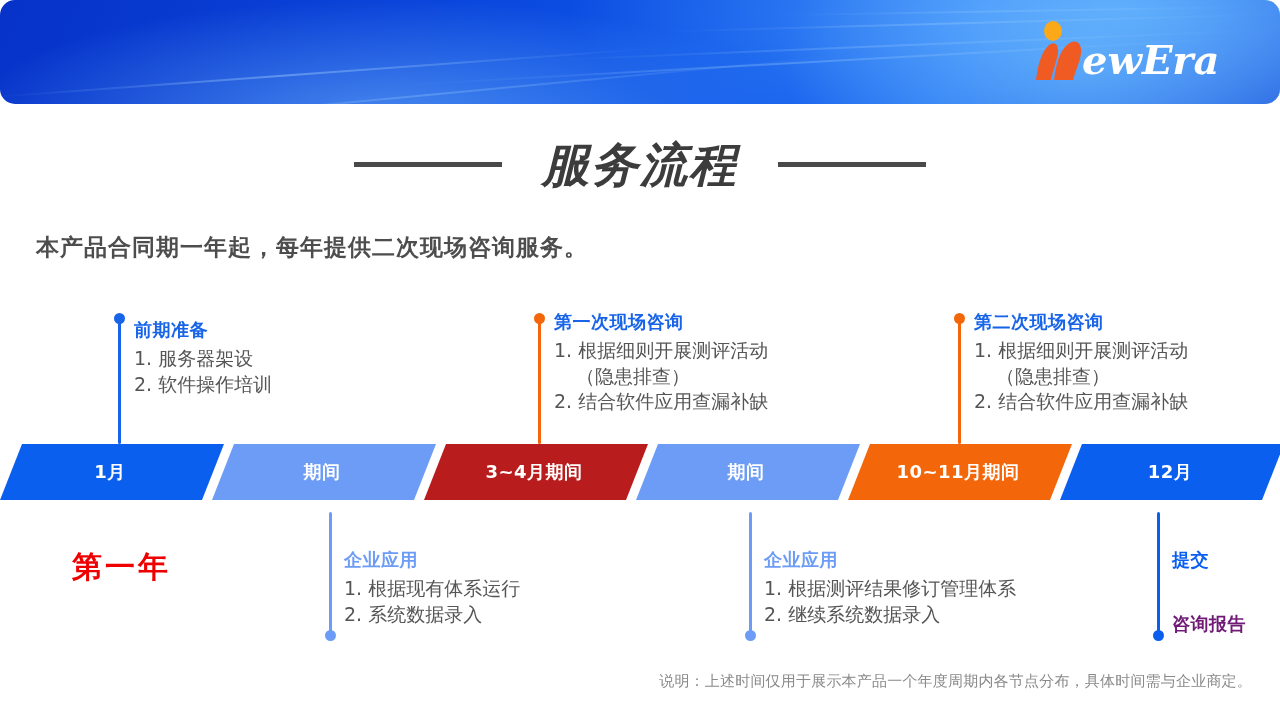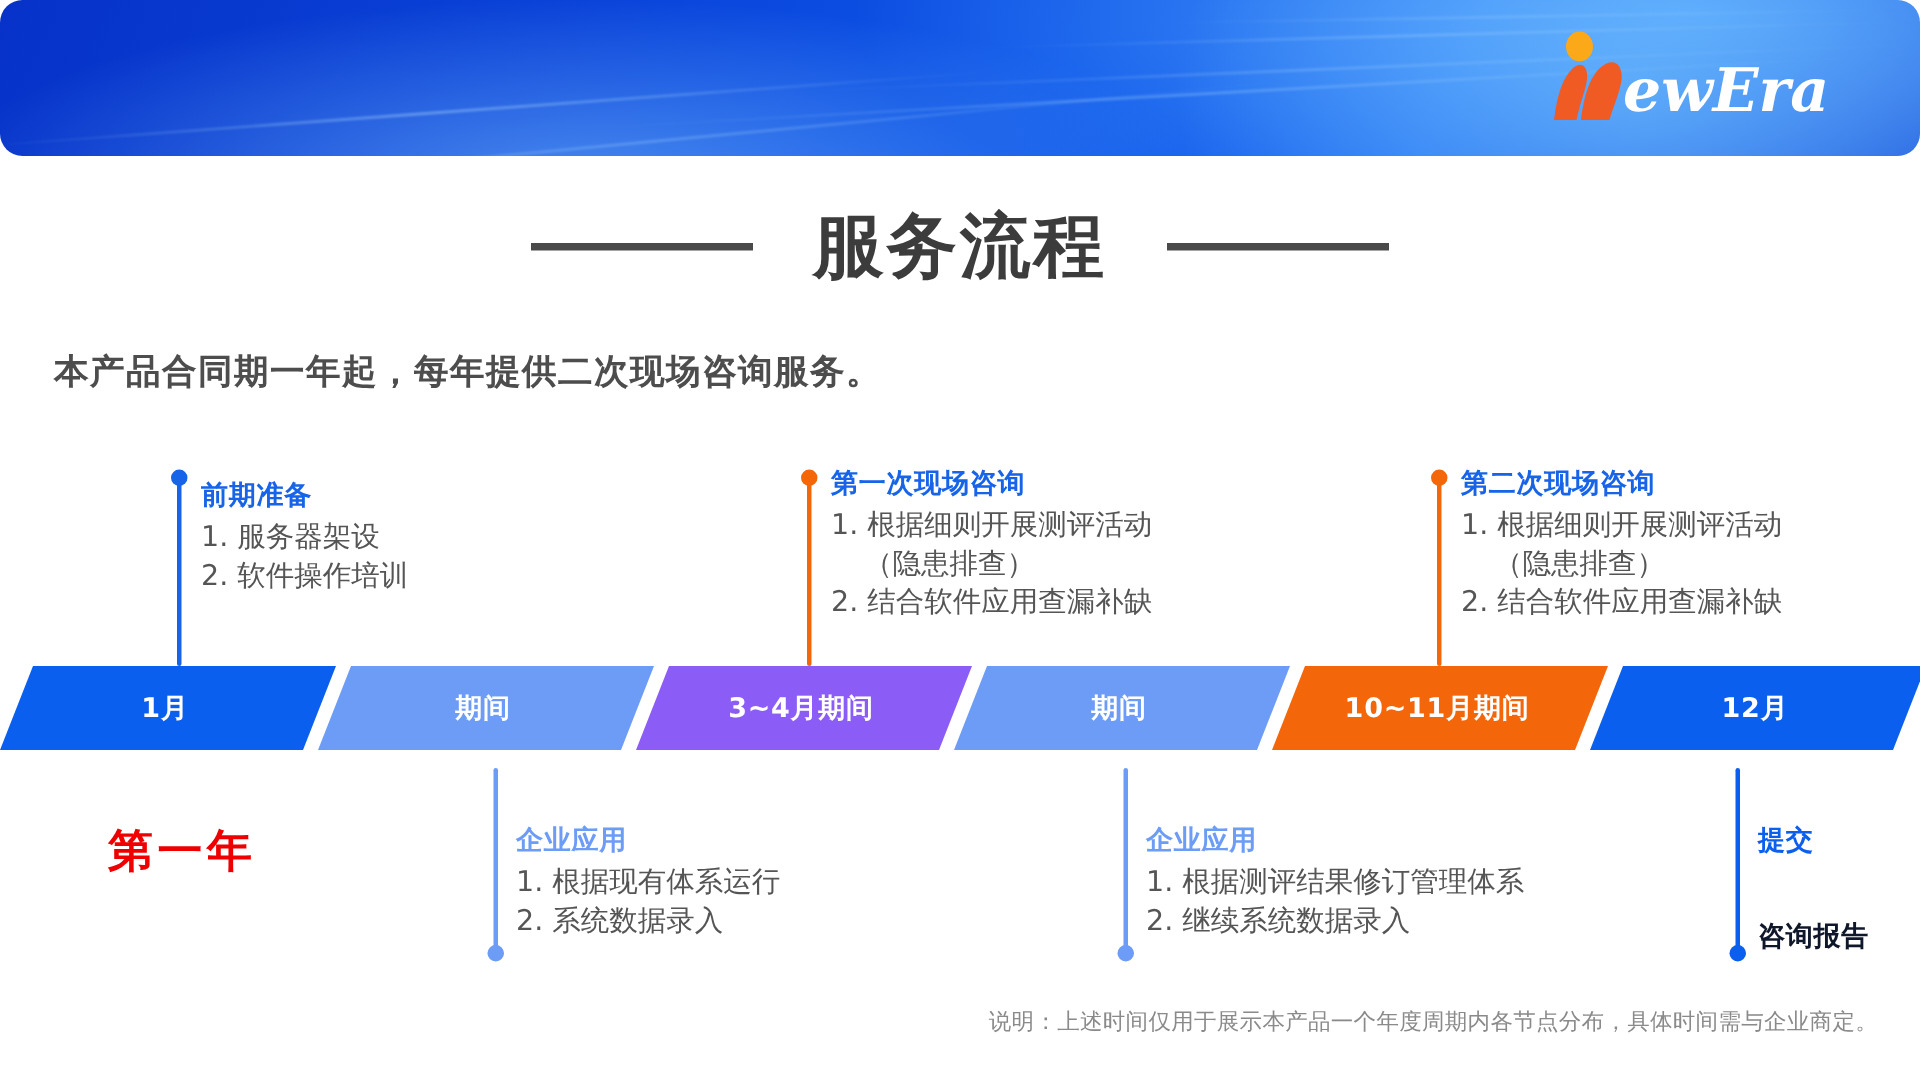--- a/index.html
+++ b/index.html
@@ -30,21 +30,21 @@
   .glow{ position:absolute; right:-120px; top:-150px; width:620px; height:420px;
          background:radial-gradient(ellipse at center, rgba(120,200,255,.55) 0%, rgba(60,140,250,0) 70%);}
 
   
   .logo{ position:absolute; right:62px; top:18px; width:200px; height:70px; }
   .logo svg{ width:100%; height:100%; display:block; }
 
   
   .title-row{
     position:absolute; left:0; top:132px; width:1280px; height:64px;
-    display:flex; align-items:center; justify-content:center; gap:40px;
+    display:flex; align-items:center; justify-content:center; gap:40px;font-style:italic;
   }
   .rule{ width:148px; height:5px; background:#4a4a4a; }
   .title-txt{
     font-size:47px; font-weight:bold; color:#3c3c3c; letter-spacing:2px;
     font-family:"DejaVu Sans","Liberation Sans",sans-serif; line-height:1;
   }
 
   
   .subtitle{
     position:absolute; left:36px; top:232px;
@@ -159,21 +159,21 @@
   <div class="co-line">2. 结合软件应用查漏补缺</div>
 </div>
 
 <div class="chev-row">
   <div class="chev c0" style="background:#0B5FEE;">
     <span>1月</span>
   </div>
   <div class="chev c1" style="background:#6C9CF5;">
     <span>期间</span>
   </div>
-  <div class="chev c2" style="background:#8b5cf6;">
+  <div class="chev c2" style="background:#b91c1c;">
     <span>3~4月期间</span>
   </div>
   <div class="chev c3" style="background:#6C9CF5;">
     <span>期间</span>
   </div>
   <div class="chev c4" style="background:#F4660A;">
     <span>10~11月期间</span>
   </div>
   <div class="chev c5" style="background:#0B5FEE;">
     <span>12月</span>
@@ -195,16 +195,16 @@
 <div class="callout" style="left:764px; top:548px;">
   <div class="co-head" style="color:#6C9CF5;">企业应用</div>
   <div class="co-line">1.  根据测评结果修订管理体系</div>
   <div class="co-line">2. 继续系统数据录入</div>
 </div>
 
 <div class="vline" style="left:1157px; top:512px; height:123px; background:#0B5FEE;"></div>
 <div class="vdot" style="left:1153px; top:630px; background:#0B5FEE;"></div>
 <div class="callout" style="left:1172px; top:548px;">
   <div class="co-head" style="color:#0B5FEE;">提交</div>
-  <div class="co-head" style="color:#0f172a;margin-top:40px;">咨询报告</div>
+  <div class="co-head" style="color:#701a75;margin-top:40px;">咨询报告</div>
 </div>
 
 <div class="note">说明：上述时间仅用于展示本产品一个年度周期内各节点分布，具体时间需与企业商定。</div>
 
 </body></html>

